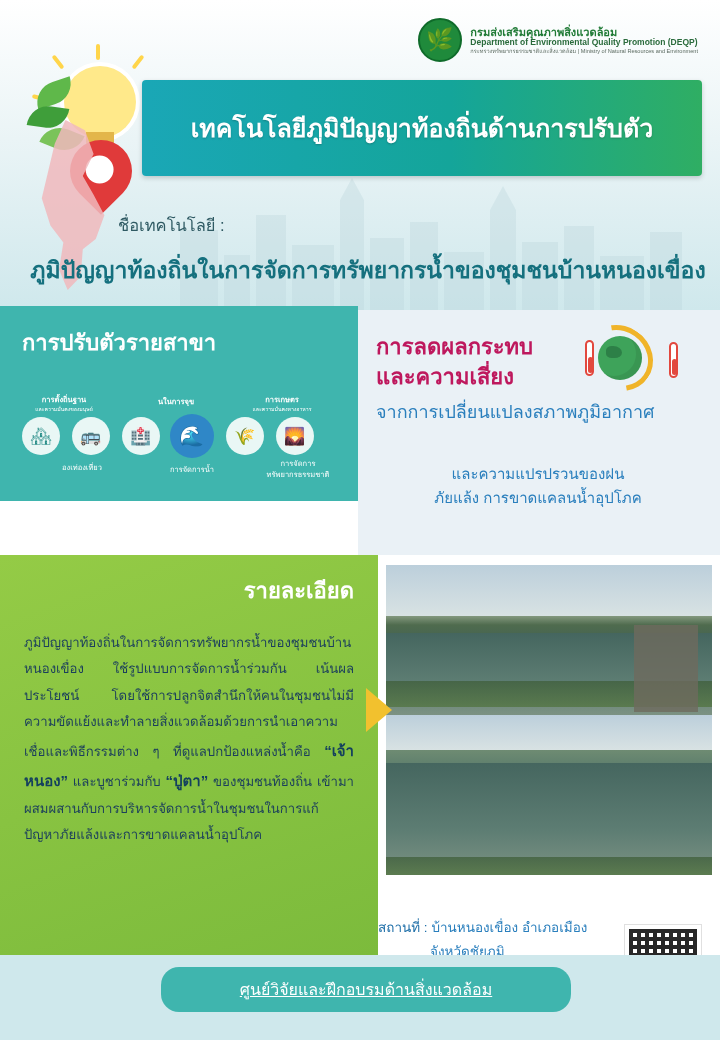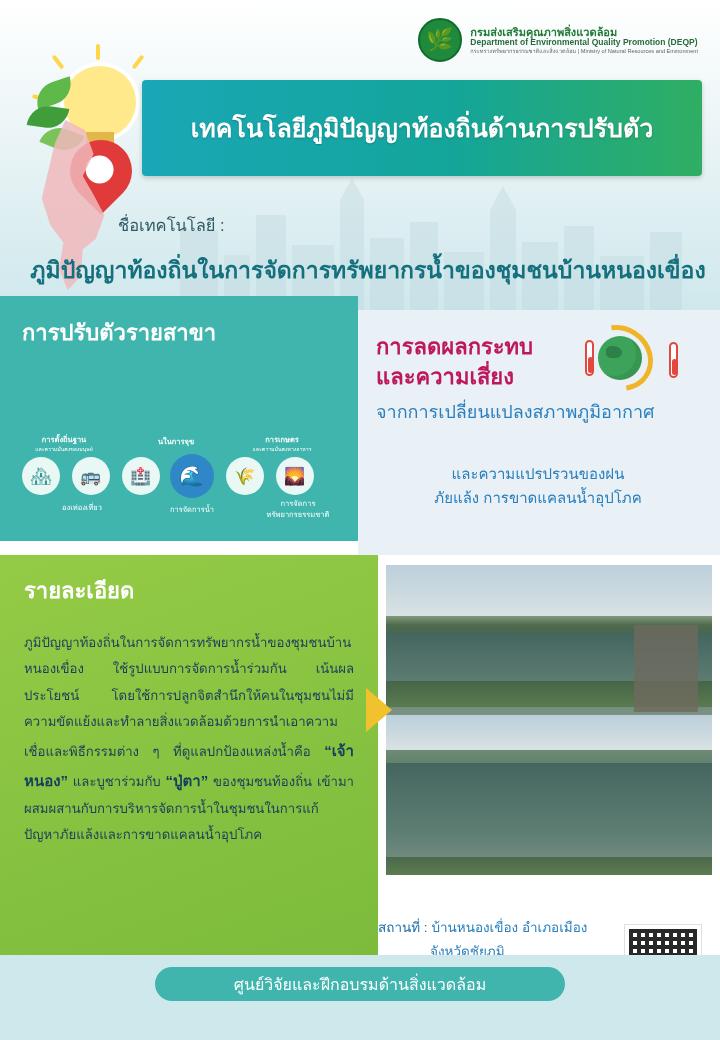--- a/index.html
+++ b/index.html
@@ -95,21 +95,21 @@
     font-size: 16.5px; color: #2f5a63;
   }
   .tech-name {
     position: absolute; left: 28px; top: 252px; width: 680px;
     text-align: center;
     font-size: 23px; font-weight: bold; color: #15707e;
   }
 
   
   .panel-left {
-    position: absolute; left: 0; top: 296px; width: 358px; height: 245px;
+    position: absolute; left: 0; top: 306px; width: 358px; height: 195px;
     background: #3fb5ae;
     padding: 22px 20px 14px 22px;
   }
   .panel-left h2 {
     color: #ffffff; font-size: 22px; font-weight: bold; line-height: 1.35;
   }
   .panel-left p {
     color: #eafaf8; font-size: 16px; line-height: 1.5; margin-top: 8px;
   }
   .icon-strip {
@@ -164,21 +164,21 @@
     transform: rotate(35deg);
   }
 
   
   .detail {
     position: absolute; left: 0; top: 555px; width: 378px; height: 400px;
     background: #8cc63f;
     background: linear-gradient(160deg,#94cb46 0%,#7cbb3c 100%);
     padding: 18px 24px;
   }
-  .detail h3 { color: #ffffff; font-size: 22px; font-weight: bold; }
+  .detail h3 { color: #ffffff; font-size: 22px; font-weight: bold; text-align: right; }
   .detail .body {
     margin-top: 22px; color: #1c3f5c; font-size: 13.2px; line-height: 2.0; text-align: justify;
   }
   .detail .body b { color: #14405e; font-weight: bold; font-size: 15px; }
   .arrow-right {
     position: absolute; left: 366px; top: 688px;
     width: 0; height: 0;
     border-top: 22px solid transparent;
     border-bottom: 22px solid transparent;
     border-left: 26px solid #f2c12e;
@@ -235,24 +235,24 @@
     position: absolute; right: 14px; bottom: 20px; width: 90px; text-align: center;
     font-size: 9px; color: #2a7fbd;
   }
 
   
   .footer {
     position: absolute; left: 0; bottom: 0; width: 720px; height: 85px;
     background: #cfe8ec;
   }
   .footer-pill {
-    position: absolute; left: 155px; top: 12px; width: 410px; height: 34px;
+    position: absolute; left: 161px; top: 12px; width: 410px; height: 45px;
     background: #3fb5ae; border-radius: 18px;
     display: flex; align-items: center; justify-content: center;
-    color: #ffffff; font-size: 16px;
+    color: #ffffff; font-size: 16px; text-decoration: underline;
   }
 </style>
 </head>
 <body>
 
 <div class="poster">
 
   <div class="header">
     <svg class="skyline" viewBox="0 0 720 150" preserveAspectRatio="none">
       <g fill="#bcd6dc">

